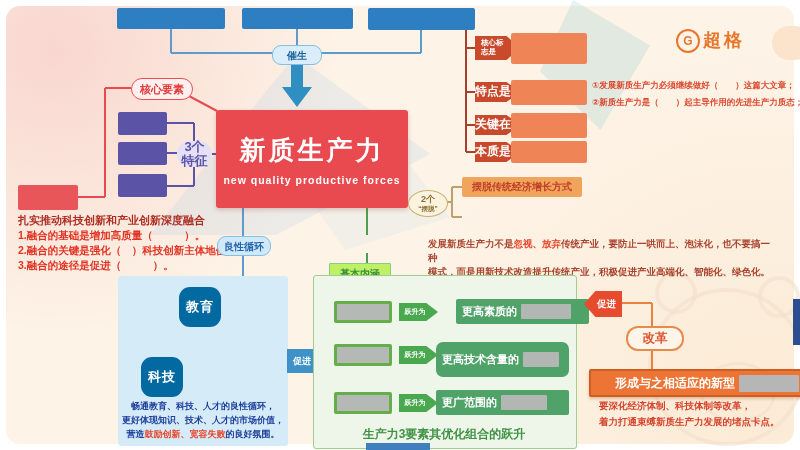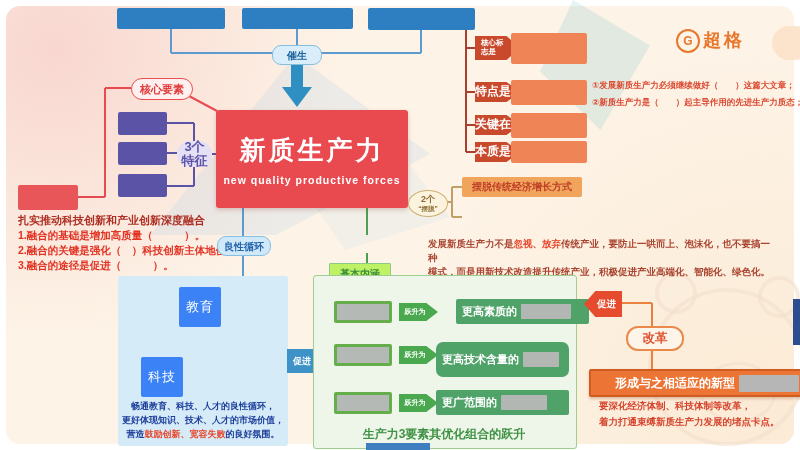--- a/index.html
+++ b/index.html
@@ -29,22 +29,22 @@
   .arrowL{clip-path:polygon(100% 0,30% 0,0 50%,30% 100%,100% 100%);display:flex;align-items:center;
     justify-content:center;color:#fff;font-weight:bold;}
   .attrArrow{background:#c8492c;font-size:12px;line-height:1.15;padding-right:9px;}
   .attrBox{background:#ef8557;border-radius:2px;}
   .redText{color:#e13222;font-weight:bold;font-size:10.5px;white-space:nowrap;}
   .noteHead{color:#ad2f23;font-weight:bold;font-size:11px;white-space:nowrap;}
   .question{color:#dc4a32;font-weight:bold;font-size:8.5px;white-space:nowrap;text-align:right;}
   .tbBox{background:#f0a45c;border-radius:2px;display:flex;align-items:center;justify-content:center;
     color:#c03f28;font-weight:bold;font-size:10px;}
   .cyclePanel{background:#d6ebf8;border-radius:3px;}
-  .eduNode{background:#3b82f6;color:#fff;font-weight:normal;font-size:13px;display:flex;
-    align-items:center;justify-content:center;border-radius:2px;letter-spacing:1px;}
+  .eduNode{background:#0369a1;color:#fff;font-weight:bold;font-size:13px;display:flex;
+    align-items:center;justify-content:center;border-radius:11px;letter-spacing:1px;}
   .cycleDesc{left:0;right:0;bottom:6px;text-align:center;font-size:9px;font-weight:bold;
     color:#1d3f9b;line-height:14px;}
   .hl{color:#e8452a;}
   .greenPanel{background:#edf6e9;border:1px solid #a0ce8e;border-radius:3px;}
   .gBlank{background:#b5b9b5;border:3px solid #66ad4c;border-radius:2px;}
   .gRes{background:#4fa369;border-radius:2px;display:flex;align-items:center;color:#fff;
     font-weight:bold;font-size:11px;padding-left:6px;gap:4px;white-space:nowrap;}
   .gResBlank{display:inline-block;height:15px;background:#b3b7b3;border-radius:1px;}
   .gCaption{text-align:center;color:#3f9144;font-weight:bold;font-size:12px;}
   .reformNote{color:#d6432c;font-weight:bold;font-size:9.5px;white-space:nowrap;}

